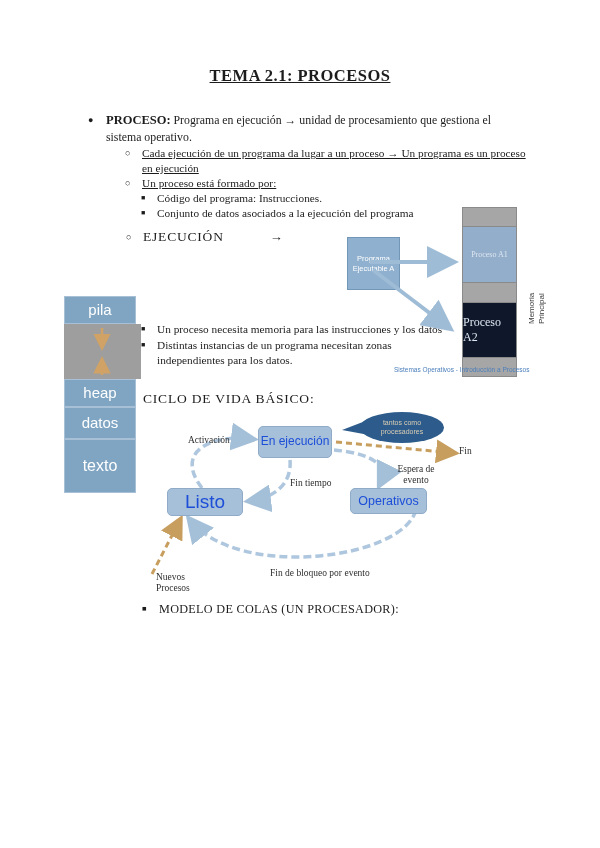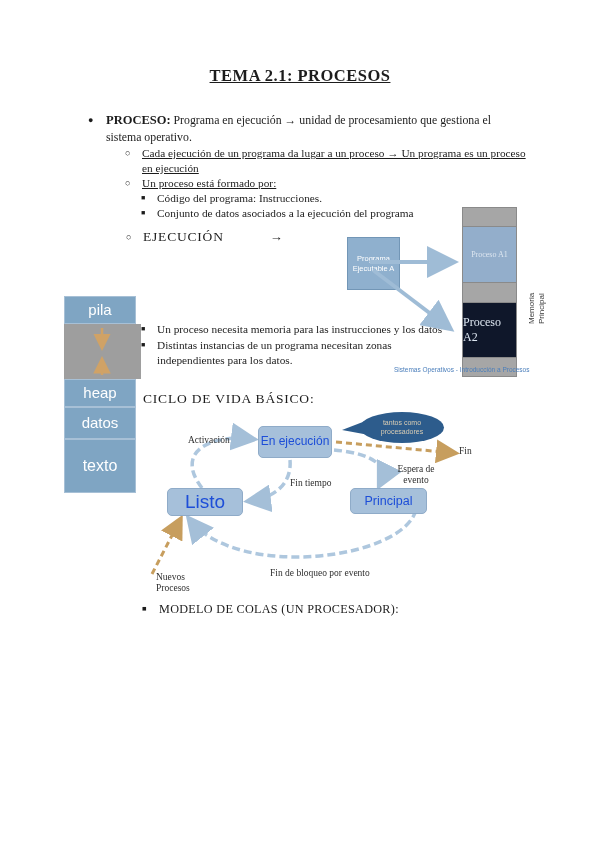--- a/index.html
+++ b/index.html
@@ -223,21 +223,21 @@
       <path d="M 150 52 C 152 76, 134 90, 110 93" fill="none" stroke="#aec7de" stroke-width="3.5" stroke-dasharray="8 4" marker-end="url(#ab)"></path>
       <path d="M 194 42 C 238 46, 248 60, 240 76" fill="none" stroke="#aec7de" stroke-width="3.5" stroke-dasharray="8 4" marker-end="url(#ab)"></path>
       <path d="M 276 102 C 262 152, 98 172, 50 112" fill="none" stroke="#aec7de" stroke-width="3.5" stroke-dasharray="8 4" marker-end="url(#ab)"></path>
       <line x1="196" y1="34" x2="314" y2="45" stroke="#c79e5e" stroke-width="3" stroke-dasharray="6 4" marker-end="url(#ag)"></line>
       <line x1="12" y1="166" x2="40" y2="112" stroke="#c79e5e" stroke-width="3" stroke-dasharray="6 4" marker-end="url(#ag)"></line>
       <polygon points="202,22 228,12 229,27" fill="#2d5c8c"></polygon>
     </svg>
     <div class="lc-callout">tantos como procesadores</div>
     <div class="lc-box lc-running">En ejecución</div>
     <div class="lc-box lc-ready">Listo</div>
-    <div class="lc-box lc-blocked">Principal</div>
+    <div class="lc-box lc-blocked">Operativos</div>
     <div class="lc-label lbl-activacion">Activación</div>
     <div class="lc-label lbl-fin-tiempo">Fin tiempo</div>
     <div class="lc-label lbl-espera">Espera de evento</div>
     <div class="lc-label lbl-fin-bloqueo">Fin de bloqueo por evento</div>
     <div class="lc-label lbl-fin">Fin</div>
     <div class="lc-label lbl-nuevos">Nuevos Procesos</div>
   </div>
 
 </div>
 

